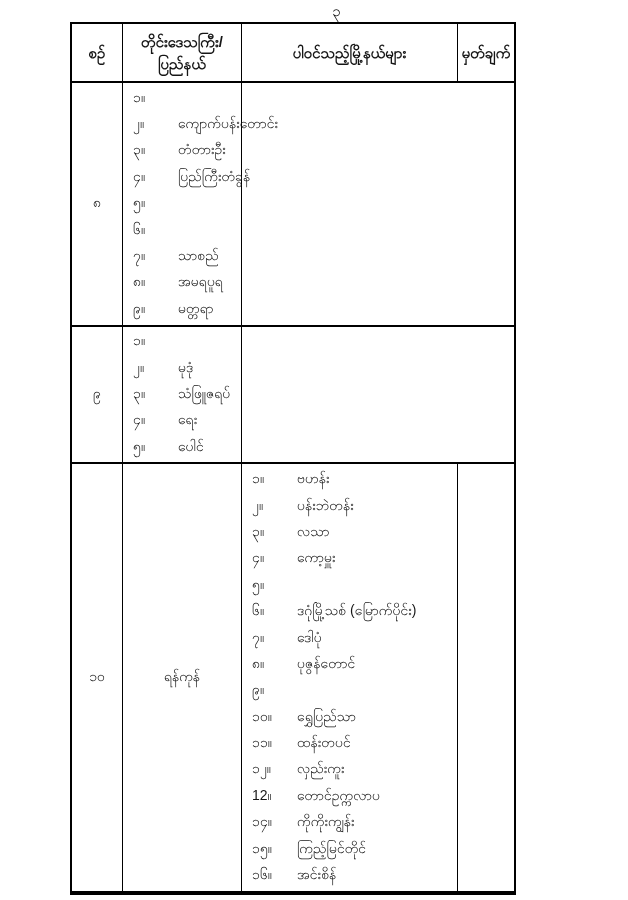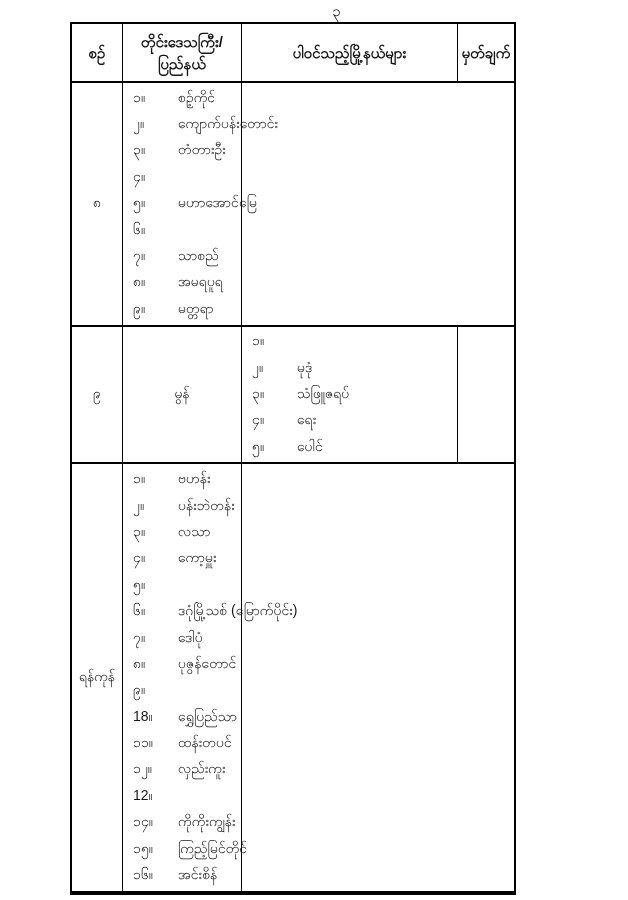--- a/index.html
+++ b/index.html
@@ -106,40 +106,39 @@
       <div class="cell hcell">ပါဝင်သည့်မြို့နယ်များ</div>
       <div class="cell hcell">မှတ်ချက်</div>
     </div>
 
     <div id="table-body">
   <div class="trow block">
     <div class="cell b-serial">၈</div>
     <div class="cell col-townships b-townships">
   <div class="township-row">
     <span class="t-num">၁။</span>
-    <span class="t-name">စဉ့်ကိုင်</span>
   </div>
 
   <div class="township-row">
     <span class="t-num">၂။</span>
     <span class="t-name">ကျောက်ပန်းတောင်း</span>
   </div>
 
   <div class="township-row">
     <span class="t-num">၃။</span>
     <span class="t-name">တံတားဦး</span>
   </div>
 
   <div class="township-row">
     <span class="t-num">၄။</span>
+    <span class="t-name">ပြည်ကြီးတံခွန်</span>
   </div>
 
   <div class="township-row">
     <span class="t-num">၅။</span>
-    <span class="t-name">မဟာအောင်မြေ</span>
   </div>
 
   <div class="township-row">
     <span class="t-num">၆။</span>
   </div>
 
   <div class="township-row">
     <span class="t-num">၇။</span>
     <span class="t-name">သာစည်</span>
   </div>
@@ -152,21 +151,20 @@
   <div class="township-row">
     <span class="t-num">၉။</span>
     <span class="t-name">မတ္တရာ</span>
   </div>
 </div>
     <div class="cell b-remarks"></div>
   </div>
 
   <div class="trow block">
     <div class="cell b-serial">၉</div>
-    <div class="cell b-region">မွန်</div>
     <div class="cell col-townships b-townships">
   <div class="township-row">
     <span class="t-num">၁။</span>
   </div>
 
   <div class="township-row">
     <span class="t-num">၂။</span>
     <span class="t-name">မုဒုံ</span>
   </div>
 
@@ -182,20 +180,21 @@
 
   <div class="township-row">
     <span class="t-num">၅။</span>
     <span class="t-name">ပေါင်</span>
   </div>
 </div>
     <div class="cell b-remarks"></div>
   </div>
 
   <div class="trow block">
+    <div class="cell b-serial">၁၀</div>
     <div class="cell b-region">ရန်ကုန်</div>
     <div class="cell col-townships b-townships">
   <div class="township-row">
     <span class="t-num">၁။</span>
     <span class="t-name">ဗဟန်း</span>
   </div>
 
   <div class="township-row">
     <span class="t-num">၂။</span>
     <span class="t-name">ပန်းဘဲတန်း</span>
@@ -228,36 +227,37 @@
   <div class="township-row">
     <span class="t-num">၈။</span>
     <span class="t-name">ပုဇွန်တောင်</span>
   </div>
 
   <div class="township-row">
     <span class="t-num">၉။</span>
   </div>
 
   <div class="township-row">
-    <span class="t-num">18။</span>
+    <span class="t-num">၁၀။</span>
     <span class="t-name">ရွှေပြည်သာ</span>
   </div>
 
   <div class="township-row">
     <span class="t-num">၁၁။</span>
     <span class="t-name">ထန်းတပင်</span>
   </div>
 
   <div class="township-row">
     <span class="t-num">၁၂။</span>
     <span class="t-name">လှည်းကူး</span>
   </div>
 
   <div class="township-row">
     <span class="t-num">12။</span>
+    <span class="t-name">တောင်ဥက္ကလာပ</span>
   </div>
 
   <div class="township-row">
     <span class="t-num">၁၄။</span>
     <span class="t-name">ကိုကိုးကျွန်း</span>
   </div>
 
   <div class="township-row">
     <span class="t-num">၁၅။</span>
     <span class="t-name">ကြည့်မြင်တိုင်</span>

